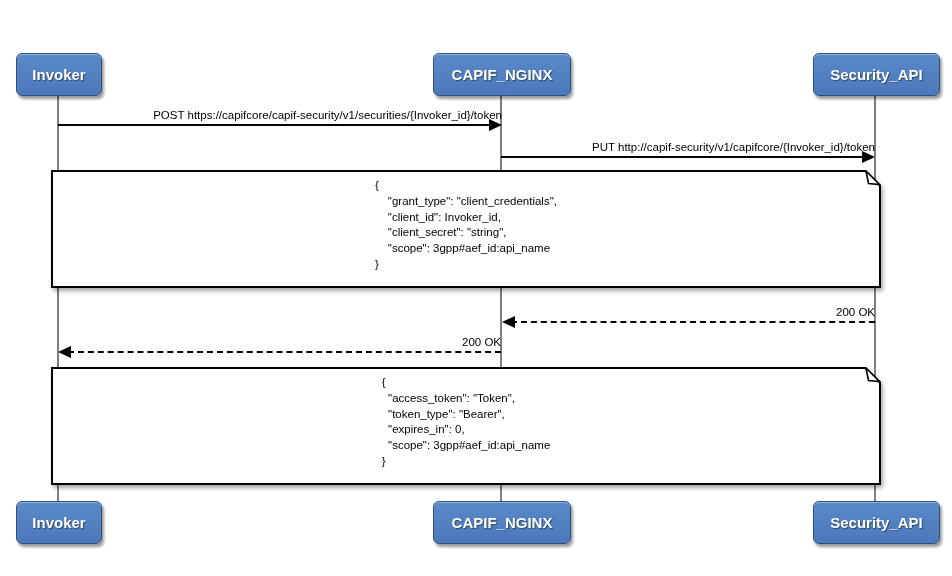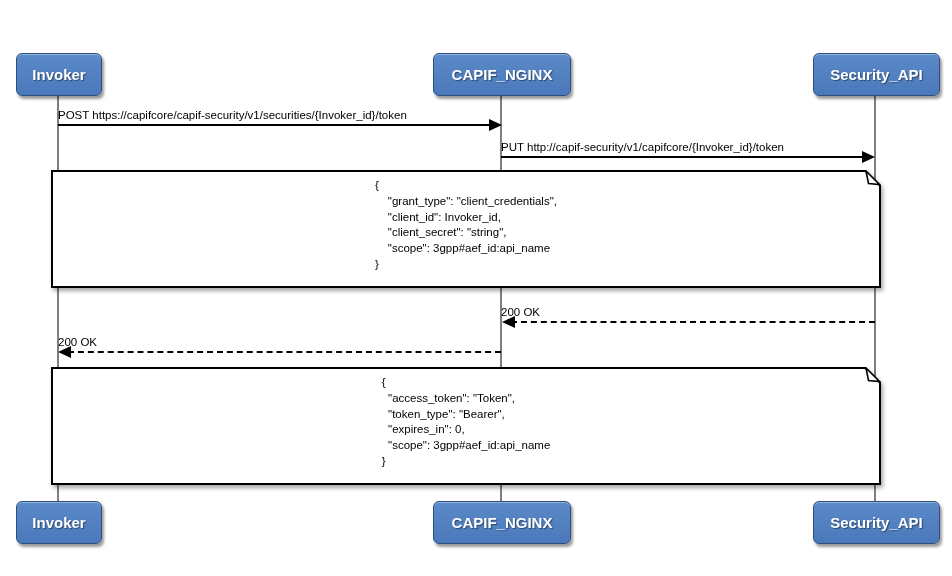--- a/index.html
+++ b/index.html
@@ -20,21 +20,21 @@
     background:linear-gradient(#5b8ac9,#4a78ba);
     border:1px solid #2d4f7c; border-radius:6px;
     box-shadow:2px 3px 3px rgba(0,0,0,0.40), inset 0 1px 0 rgba(255,255,255,0.35);
     display:flex; align-items:center; justify-content:center;
   }
   .actor span {
     color:#ffffff; font-weight:bold; font-size:15px;
     text-shadow:1px 1px 1px rgba(0,0,0,0.45);
   }
   .msg-label {
-    position:absolute; text-align:left; font-size:11.5px; z-index:4;
+    position:absolute; text-align:right; font-size:11.5px; z-index:4;
     white-space:nowrap;
   }
   .msg-line { position:absolute; height:0; border-top:2px solid #000; z-index:4; }
   .msg-line.dashed { border-top-style:dashed; }
   .arrow-right {
     position:absolute; width:0; height:0; z-index:5;
     border-top:6px solid transparent; border-bottom:6px solid transparent;
     border-left:13px solid #000;
   }
   .arrow-left {

